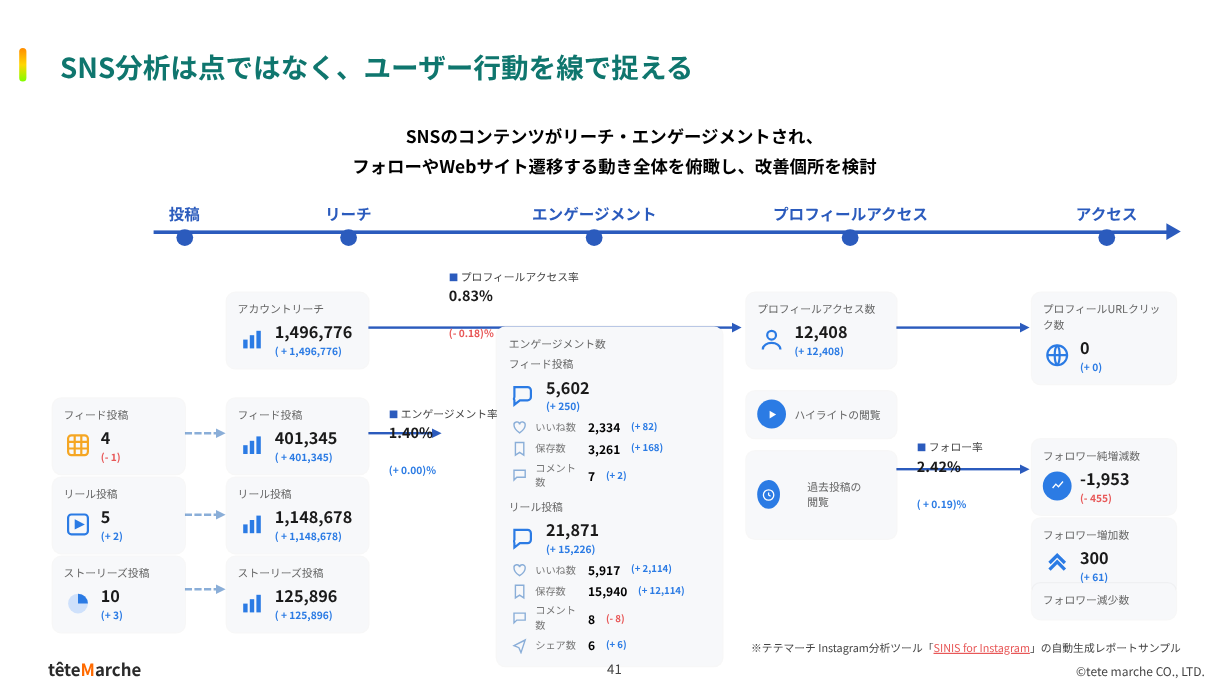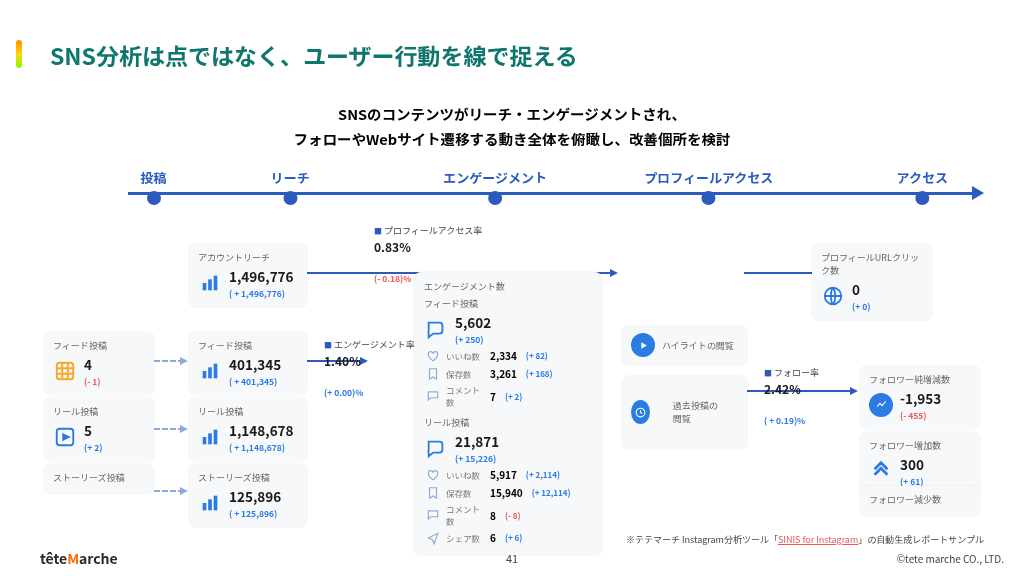--- a/index.html
+++ b/index.html
@@ -114,20 +114,32 @@
           </svg>
         </div>
         <div>
           <div class="c-v">5</div>
           <div class="c-d pos">(+ 2)</div>
         </div>
       </div>
     </div>
 <div class="card" style="left:0;top:254px;width:110px">
 <div class="c-t">ストーリーズ投稿</div>
+<div class="c-row">
+        <div class="c-ic">
+          <svg viewBox="0 0 24 24">
+            <circle cx="12" cy="12" r="9" fill="#cfe1fb"></circle>
+            <path d="M12 3a9 9 0 0 1 9 9h-9z" fill="#2b7be4"></path>
+          </svg>
+        </div>
+        <div>
+          <div class="c-v">10</div>
+          <div class="c-d pos">(+ 3)</div>
+        </div>
+      </div>
     </div>
 
 <div class="card" style="left:145px;top:34px;width:118px">
 <div class="c-t">アカウントリーチ</div>
 <div class="c-row">
         <div class="c-ic">
           <svg viewBox="0 0 24 24">
             <rect x="4" y="12" width="4" height="8" fill="#2b7be4"></rect>
             <rect x="10" y="8" width="4" height="12" fill="#2b7be4"></rect>
             <rect x="16" y="4" width="4" height="16" fill="#2b7be4"></rect>
@@ -295,20 +307,35 @@
           <svg viewBox="0 0 24 24" fill="none" stroke="#8aaed8" stroke-width="2">
             <path d="M4 12l16-8-6 18-3-7z"></path>
           </svg>
         </div>
         <div class="sub-l">シェア数</div>
         <div class="sub-v">6</div>
         <div class="sub-d pos">(+ 6)</div>
       </div>
 </div>
 
+<div class="card" style="left:578px;top:34px;width:125px">
+<div class="c-t">プロフィールアクセス数</div>
+<div class="c-row">
+        <div class="c-ic">
+          <svg viewBox="0 0 24 24" fill="none" stroke="#2b7be4" stroke-width="2">
+            <circle cx="12" cy="8" r="4"></circle>
+            <path d="M4 21c0-4 4-6 8-6s8 2 8 6"></path>
+          </svg>
+        </div>
+        <div>
+          <div class="c-v">12,408</div>
+          <div class="c-d pos">(+ 12,408)</div>
+        </div>
+      </div>
+    </div>
 <div class="card" style="left:578px;top:116px;width:125px">
 <div class="c-row">
         <div class="circ">
           <svg viewBox="0 0 24 24" fill="#fff">
             <path d="M8 6l10 6-10 6z"></path>
           </svg>
         </div>
         <div class="c-t" style="margin:0">ハイライトの閲覧</div>
       </div>
     </div>
@@ -317,21 +344,21 @@
         <div class="circ">
           <svg viewBox="0 0 24 24" fill="none" stroke="#fff" stroke-width="2">
             <circle cx="12" cy="12" r="8"></circle>
             <path d="M12 8v4l3 2"></path>
           </svg>
         </div>
         <div class="c-t" style="margin:16px">過去投稿の閲覧</div>
       </div>
     </div>
 
-<div class="card" style="left:768px;top:34px;width:120px">
+<div class="card" style="left:816px;top:34px;width:120px">
 <div class="c-t">プロフィールURLクリック数</div>
 <div class="c-row">
         <div class="c-ic">
           <svg viewBox="0 0 24 24" fill="none" stroke="#2b7be4" stroke-width="2">
             <circle cx="12" cy="12" r="9"></circle>
             <path d="M3 12h18M12 3c3 3 3 15 0 18M12 3c-3 3-3 15 0 18"></path>
           </svg>
         </div>
         <div>
           <div class="c-v">0</div>

